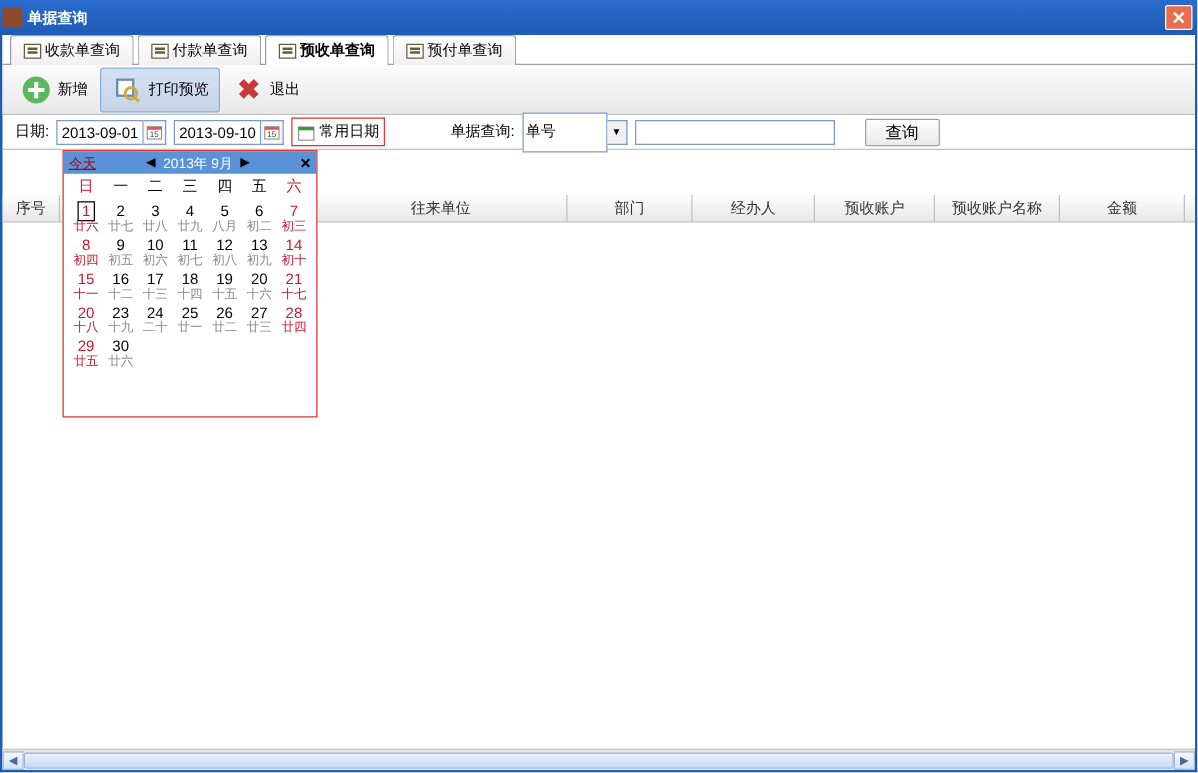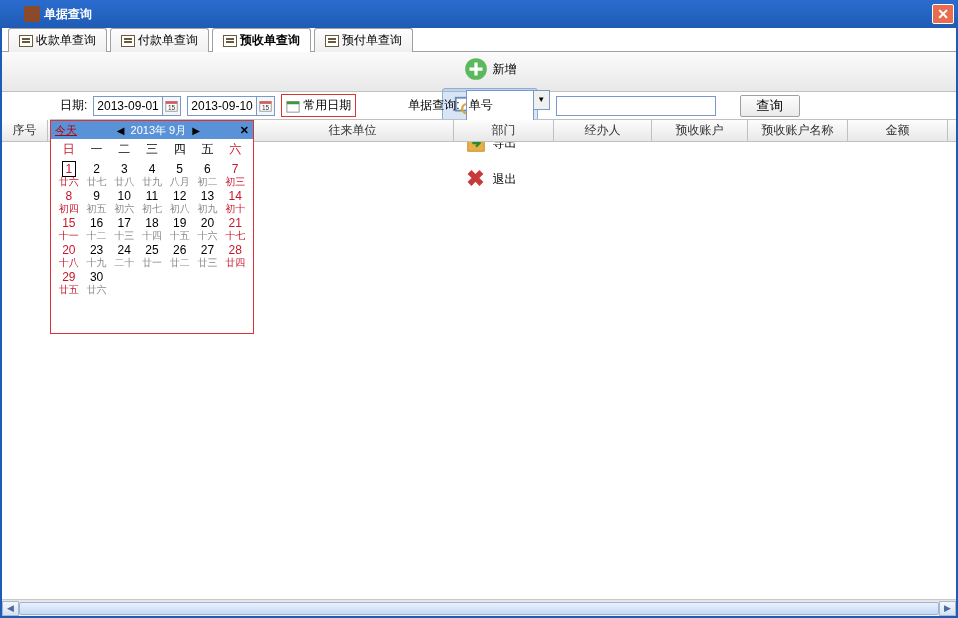--- a/index.html
+++ b/index.html
@@ -1,61 +1,61 @@
 <!DOCTYPE html>
 <html><head>
   <meta charset="utf-8">
   <style>
     * { box-sizing: border-box; margin: 0; padding: 0; }
     body { font-family: "Microsoft YaHei", SimSun, sans-serif; font-size: 12px; background: #fff; overflow: hidden; }
     
     
-    .title-bar { height: 28px; background: linear-gradient(#2a6cce, #1e5bb5); display: flex; align-items: center; padding-left: 24px; color: #fff; font-weight: bold; justify-content: space-between; }
+    .title-bar { height: 28px; background: linear-gradient(#2a6cce, #1e5bb5); display: flex; align-items: center; padding-left: 2px; color: #fff; font-weight: bold; justify-content: space-between; }
     .title-bar .title-left { display: flex; align-items: center; gap: 4px; }
     .title-bar .app-icon { width: 16px; height: 16px; background: #8b4a2a; border-radius: 2px; position: relative; }
     .close-btn { width: 22px; height: 20px; margin-right: 4px; background: #e86d4e; border: 1px solid #fff; display:flex; align-items:center; justify-content:center; color:#fff; font-weight:bold; font-size:14px; border-radius:2px; cursor:pointer;}
     
     
     .window-body { border: 2px solid #1e5bb5; border-top: none; height: 590px; background:#fff; display:flex; flex-direction:column; }
     
     
     .tabs-row { height: 24px; display:flex; align-items:flex-end; padding-left: 6px; border-bottom: 1px solid #a0a0a0; background: #fff; }
     .tab { display:flex; align-items:center; gap:3px; padding: 3px 10px; border: 1px solid #a0a0a0; border-bottom: none; background: linear-gradient(#fdfdfd,#f0f0f0); margin-right: 3px; border-top-left-radius: 3px; border-top-right-radius:3px; cursor:pointer; position:relative; top:1px;}
     .tab.active { background: #fff; font-weight:bold;}
     .tab-icon { width:14px; height:12px; display:inline-block; position:relative;}
     .tab-icon::before { content:""; position:absolute; inset:0; border:1px solid #6b5a3a; background:#fff;}
     .tab-icon::after { content:""; position:absolute; left:3px; right:3px; top:3px; height:2px; background:#6b5a3a; box-shadow: 0 3px 0 #6b5a3a;}
     
     
-    .toolbar { height: 40px; background: linear-gradient(#fbfbfb,#e8e8e8); border-bottom: 1px solid #c0c0c0; display:flex; align-items:center; padding-left:21px; gap:2px;flex-direction:column;}
+    .toolbar { height: 40px; background: linear-gradient(#fbfbfb,#e8e8e8); border-bottom: 1px solid #c0c0c0; display:flex; align-items:center; padding-left:6px; gap:2px;}
     .tool-btn { display:flex; align-items:center; gap:4px; padding: 4px 8px; cursor:pointer; border-radius:3px;}
     .tool-btn.sel { background: rgba(100,150,220,.25); border:1px solid #8ab0e0;}
     .tool-icon { width:26px; height:26px; display:flex; align-items:center; justify-content:center; font-size:18px;}
     .ico-add { color:#3a9a3a;}
     .ico-print svg { width:22px; height:22px;}
     .ico-export svg{ width:22px; height:22px;}
     .ico-exit { color:#c83a3a; font-weight:bold; font-size:22px;}
     
     
-    .filter-row { height: 28px; display:flex; align-items:center; padding-left: 10px; gap:6px; border-bottom: 1px solid #c0c0c0; margin-left: 48px;}
+    .filter-row { height: 28px; display:flex; align-items:center; padding-left: 10px; gap:6px; border-bottom: 1px solid #c0c0c0;}
     .date-input { width: 70px; height:20px; border:1px solid #7a99c8; padding:0 3px; font-size:12px;}
     .cal-trigger { width:18px; height:20px; border:1px solid #7a99c8; border-left:none; display:flex; align-items:center; justify-content:center; background:#f6f6f6; cursor:pointer;}
     .cal-trigger svg{width:13px;height:13px;}
     .highlight-box { border:1px solid #dc3232; padding:2px 4px; display:flex; align-items:center; gap:3px;}
-    .input-combo { display:flex; align-items:flex-start;}
+    .input-combo { display:flex; align-items:center;}
     .sel-input { height:32px; border:1px solid #7a99c8; width:68px; padding:0 2px; font-size:12px;}
     .sel-drop { width:16px; height:20px; border:1px solid #7a99c8; border-left:none; background:#f0f0f0; display:flex; align-items:center; justify-content:center; cursor:pointer;}
     .sel-drop::after{content:"▼"; font-size:8px;}
     .text-input { width:160px; height:20px; border:1px solid #7a99c8; font-size:12px; padding:0 3px;}
     .query-btn { width:60px; height:22px; border:1px solid #a0a0a0; background: linear-gradient(#fdfdfd,#eaeaea); cursor:pointer; border-radius:2px;}
     .gap-large{ width:40px;}
     
     
     .table-wrap{ flex:1; position:relative; overflow:hidden;}
-    .thead { height:22px; display:flex; background: linear-gradient(#fdfdfd,#e8e8e8); border-bottom:1px solid #c0c0c0;}
+    .thead { height:22px; display:flex; background: linear-gradient(#fdfdfd,#e8e8e8); border-bottom:1px solid #c0c0c0;margin-top:36px;}
     .th { border-right:1px solid #c0c0c0; display:flex; align-items:center; justify-content:center; font-size:12px; color:#333;}
     
     
     .calendar { position:absolute; left:48px; top:0px; width:204px; background:#fff; border:1px solid #dc3232; z-index:50;}
     .cal-head { height:18px; background:#5a92d8; display:flex; align-items:center; justify-content:space-between; padding:0 4px; font-size:11px;}
     .cal-head .today-link{ color:#b80000; text-decoration:underline; cursor:pointer;}
     .cal-head .month-nav{ display:flex; align-items:center; gap:6px; color:#fff;}
     .cal-head .nav-arrow{ color:#000; cursor:pointer; font-size:10px;}
     .cal-head .close-x{ color:#000; cursor:pointer; font-weight:bold;}
     .cal-dow{ display:grid; grid-template-columns: repeat(7,1fr); text-align:center; font-size:12px; padding:2px 4px;}
@@ -118,29 +118,20 @@
     </div>
     <div class="tool-btn sel">
       <span class="tool-icon ico-print">
         <svg viewBox="0 0 24 24">
             <rect x="3" y="3" width="14" height="14" fill="#fff" stroke="#6a8ab5" stroke-width="2"></rect>
             <circle cx="15" cy="15" r="5" fill="none" stroke="#d8a838" stroke-width="2.5"></circle>
             <line x1="18" y1="18" x2="22" y2="22" stroke="#d8a838" stroke-width="2.5"></line>
           </svg>
       </span>
       <span>打印预览</span>
-    </div>
-    <div class="tool-btn">
-      <span class="tool-icon ico-export">
-        <svg viewBox="0 0 24 24">
-            <path d="M3 3h14l4 4v14H3z" fill="#e8b048" stroke="#c28a20"></path>
-            <path d="M8 12h8M12 8l4 4-4 4" fill="none" stroke="#2a8a2a" stroke-width="2.5"></path>
-          </svg>
-      </span>
-      <span>导出</span>
     </div>
     <div class="tool-btn">
       <span class="tool-icon ico-exit">✖</span>
       <span>退出</span>
     </div>
   </div>
 
   <div class="filter-row">
     <span>日期:</span>
     <div class="input-combo">

